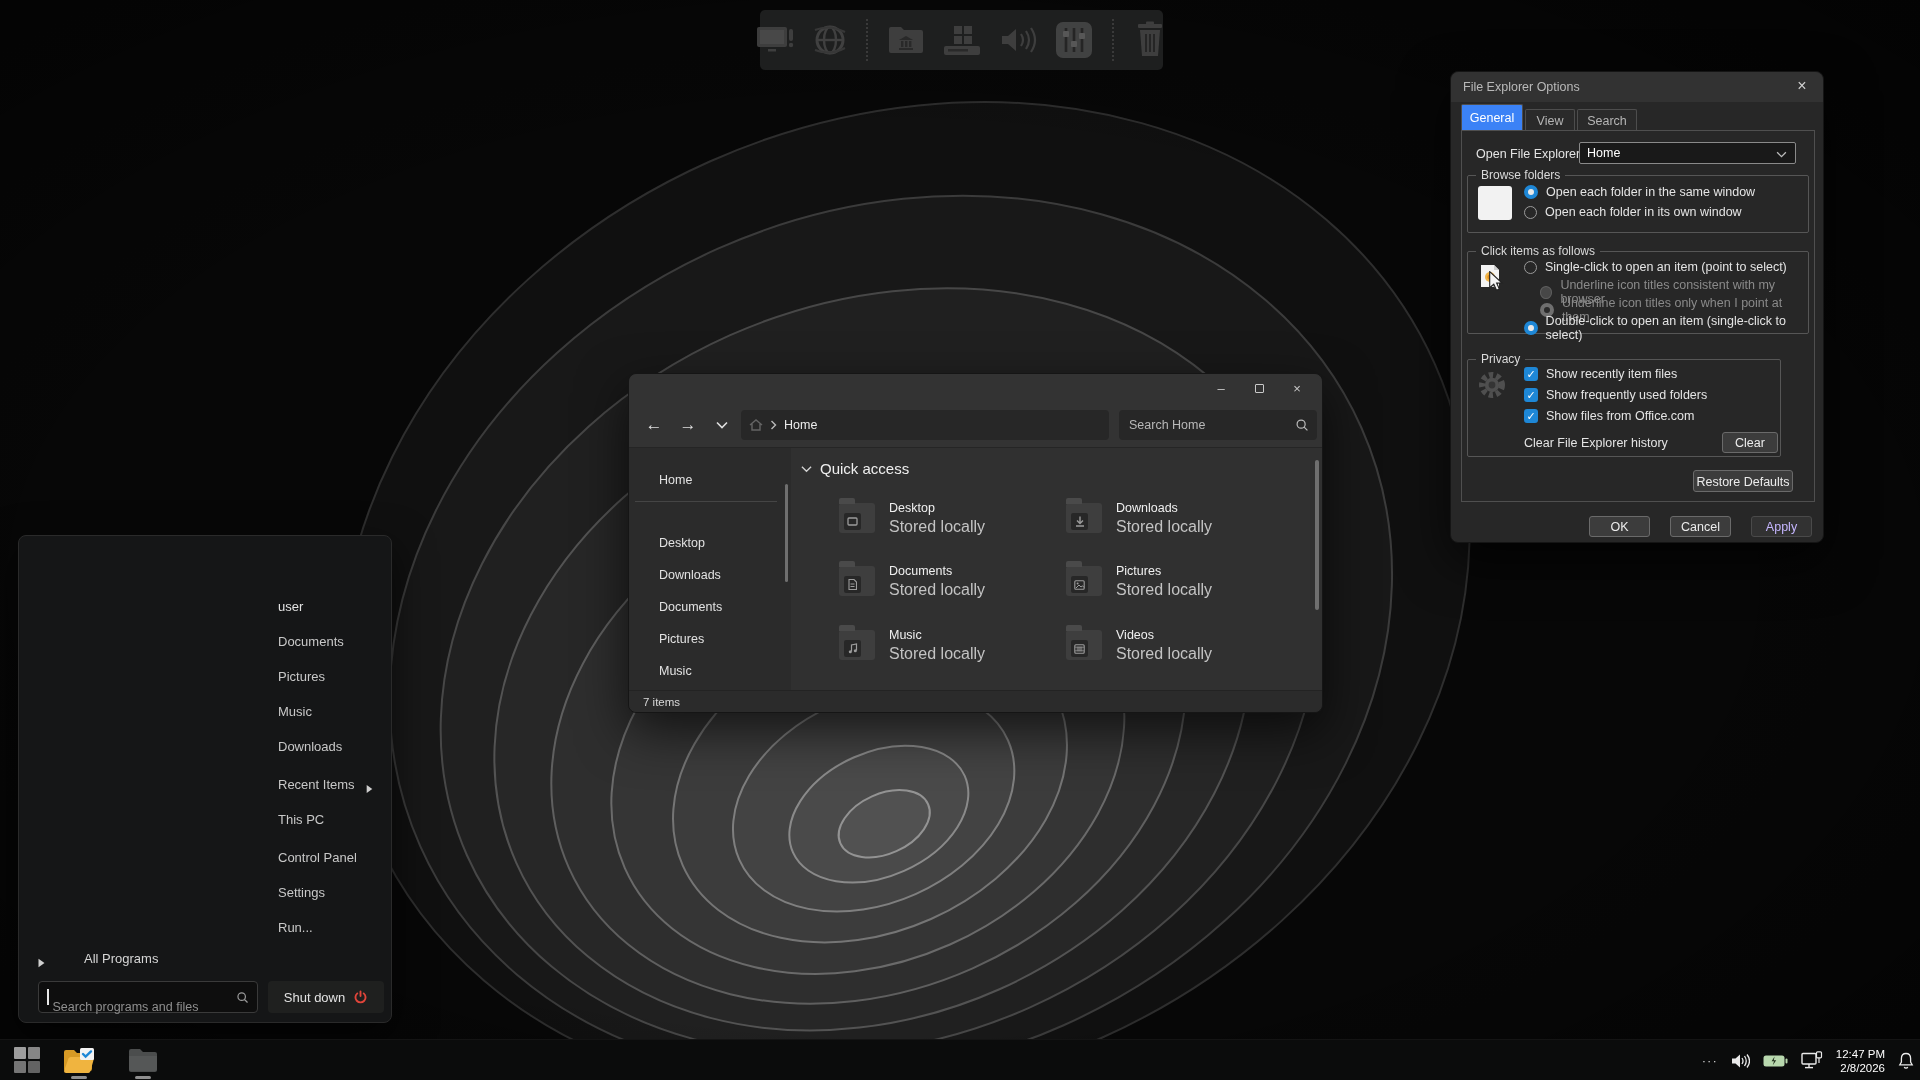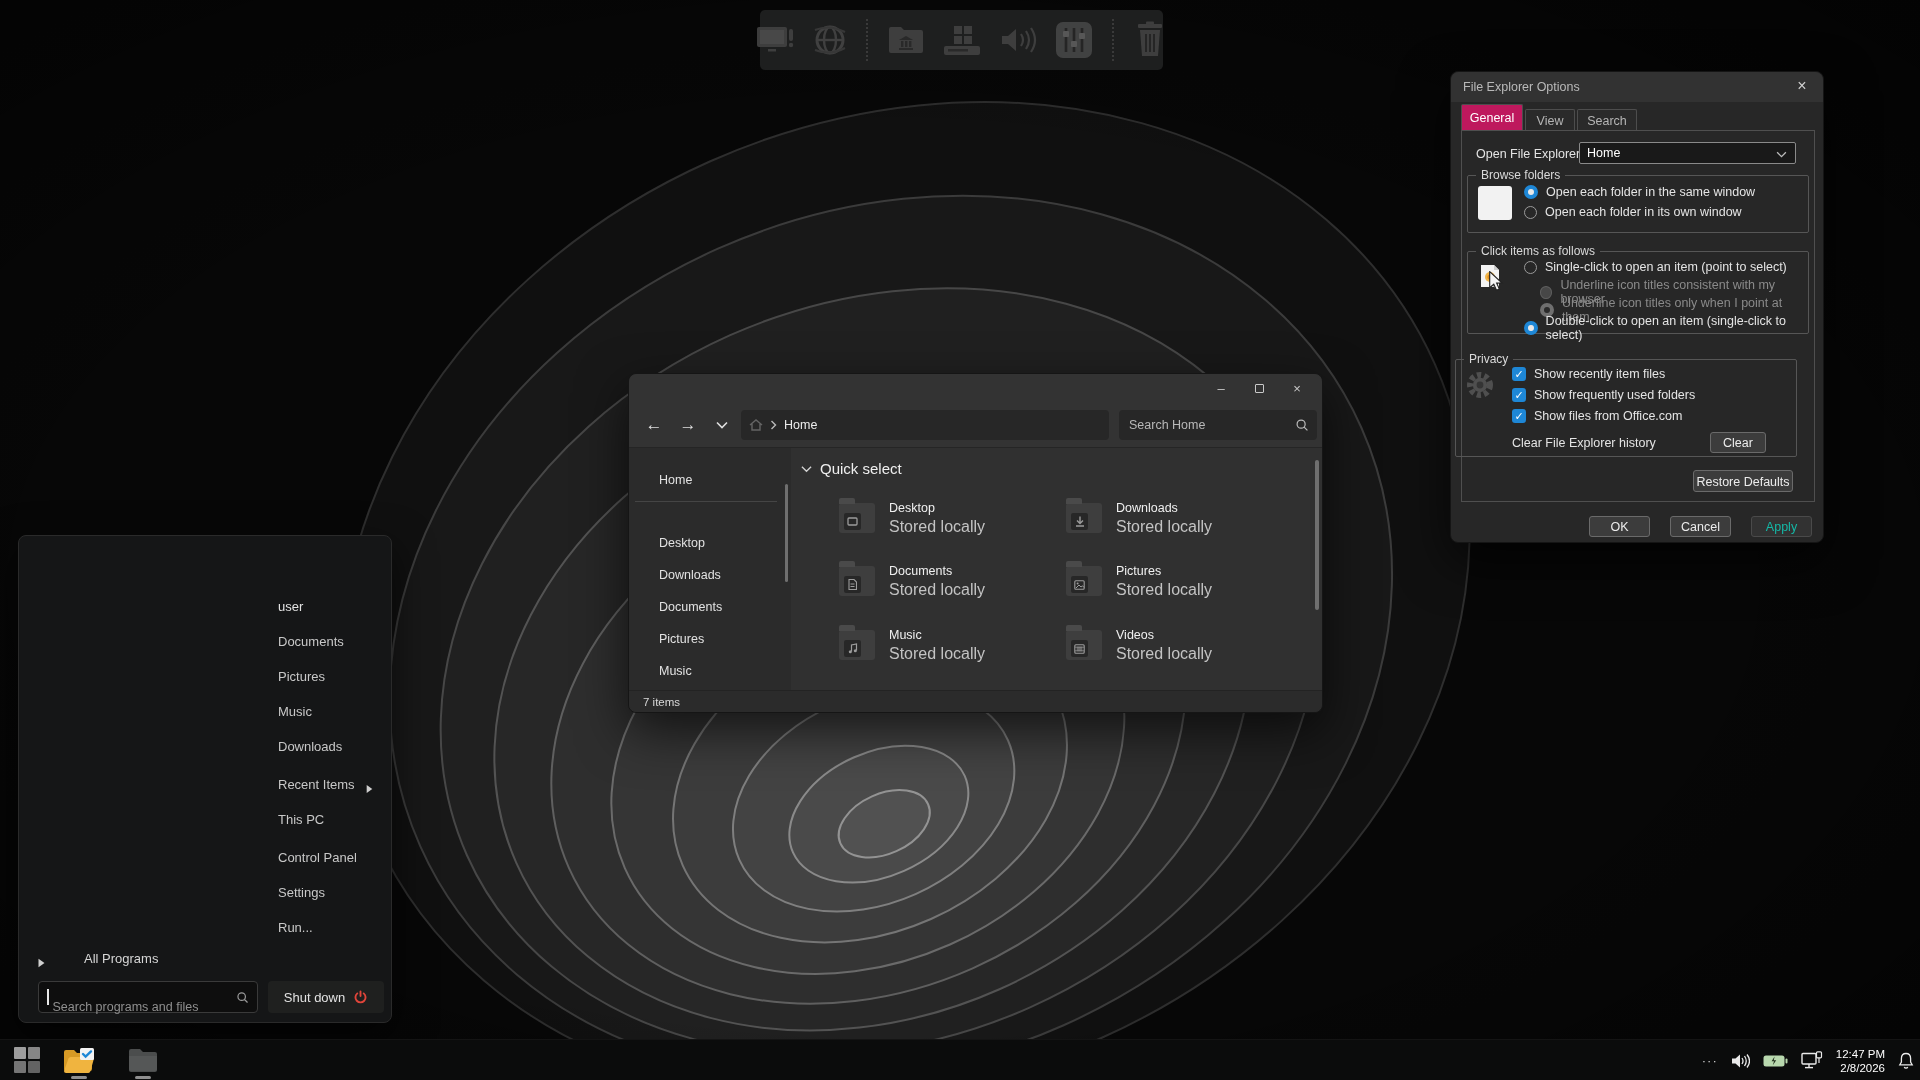--- a/index.html
+++ b/index.html
@@ -68,38 +68,38 @@
     line-height:22px; padding-left:14px; }
 
   
   #dialog { left:1450px; top:71px; width:374px; height:472px; background:#272727; font-size:12.5px; }
   #dlg-titlebar { position:absolute; left:0; top:0; right:0; height:30px; background:#323232;
     border-radius:8px 8px 0 0; color:#b9b9b9; font-size:12.5px; line-height:30px; padding-left:12px; }
   #dlg-close { position:absolute; right:6px; top:0; width:30px; height:30px; text-align:center;
     line-height:28px; color:#cfcfcf; font-size:16px; }
   .tab { position:absolute; border:1px solid #4d4d4d; border-bottom:none; background:#2a2a2a;
     color:#b5b5b5; text-align:center; border-radius:2px 2px 0 0; }
-  .tab.sel { background:#be185d; color:#fff; }
+  .tab.sel { background:#3b82f6; color:#fff; }
   #tab-panel { position:absolute; left:10px; top:58px; width:354px; height:372px;
     border:1px solid #4f4f4f; background:#272727; }
   .group { position:absolute; border:1px solid #565656; border-radius:2px; }
   .legend { position:absolute; top:-8px; left:8px; background:#272727; padding:0 5px;
     color:#dadada; font-size:12px; }
   .radio { display:inline-block; width:13px; height:13px; border-radius:50%;
     border:1.5px solid #9a9a9a; background:transparent; vertical-align:-2px; }
   .radio.sel { border:4px solid #1e87d6; background:#e9e9e9; width:14px; height:14px; }
   .radio.dis { border:1.5px solid #5f5f5f; background:#474747; }
   .radio.dis.sel2 { border:4px solid #6f6f6f; background:#2a2a2a; width:14px; height:14px; }
   .check { display:inline-block; width:14px; height:14px; background:#1e87d6; border-radius:3px;
     color:#fff; font-size:11px; line-height:14px; text-align:center; vertical-align:-2px; }
   .opt-row { position:absolute; display:flex; align-items:center; gap:8px; color:#e4e4e4; }
   .opt-row.dim { color:#8a8a8a; }
   .dlg-btn { position:absolute; background:#3c3c3c; border:1px solid #6a6a6a; border-radius:3px;
     color:#ececec; text-align:center; font-size:12.5px; }
-  .dlg-btn.disabled { background:#323232; border-color:#4a4a4a; color:#14b8a6; }
+  .dlg-btn.disabled { background:#323232; border-color:#4a4a4a; color:#c4b5fd; }
   #dlg-dropdown { position:absolute; left:128px; top:70px; width:217px; height:22px;
     background:#191919; border:1px solid #8a8a8a; border-radius:2px; color:#fff;
     display:flex; align-items:center; padding-left:7px; }
 
   
   #start-menu { position:absolute; left:18px; top:535px; width:374px; height:488px;
     background:#151617; border:1px solid #2a2a2a; border-radius:8px;
     box-shadow:0 14px 40px rgba(0,0,0,.6); }
   .place { position:absolute; left:259px; height:20px; line-height:20px; font-size:13px;
     color:#c8c8c8; }
@@ -270,21 +270,21 @@
       <span class="sb-item" style="top:147px">Documents</span>
       <span class="sb-item" style="top:179px">Pictures</span>
       <span class="sb-item" style="top:211px">Music</span>
       <div id="sb-scroll"></div>
     </div>
     <div id="exp-content">
       <div id="qa-header">
         <svg width="11" height="8" viewBox="0 0 12 8">
             <polyline points="1,1.5 6,6.5 11,1.5" fill="none" stroke="#cfcfcf" stroke-width="1.5"></polyline>
           </svg>
-        <span>Quick select</span>
+        <span>Quick access</span>
       </div>
 
       <div class="tile" style="left:48px;top:53px">
         <span class="tile-ic">
             <span class="tile-glyph">
               <svg width="11" height="9" viewBox="0 0 11 9">
                 <rect x="1" y="1" width="9" height="7" rx="1" fill="none" stroke="#9c9c9c" stroke-width="1.3"></rect>
               </svg>
             </span>
           </span>
@@ -416,21 +416,21 @@
     <div class="opt-row" style="left:56px;top:9px">
       <span class="radio sel"></span>
       <span>Open each folder in the same window</span>
     </div>
     <div class="opt-row" style="left:56px;top:29px">
       <span class="radio"></span>
       <span>Open each folder in its own window</span>
     </div>
   </div>
 
-  <div class="group" style="left:4px;top:287px;width:342px;height:98px">
+  <div class="group" style="left:16px;top:287px;width:314px;height:98px">
     <span class="legend">Privacy</span>
     <span class="abs" style="left:9px;top:10px">
       <svg width="30" height="30" viewBox="0 0 30 30">
           <circle cx="15" cy="15" r="10" fill="none" stroke="#4f4f4f" stroke-width="6" stroke-dasharray="4.2 3.1"></circle>
           <circle cx="15" cy="15" r="7.2" fill="#4f4f4f"></circle>
           <circle cx="15" cy="15" r="3.4" fill="#343434"></circle>
         </svg>
     </span>
     <div class="opt-row" style="left:56px;top:7px">
       <span class="check">✓</span>

